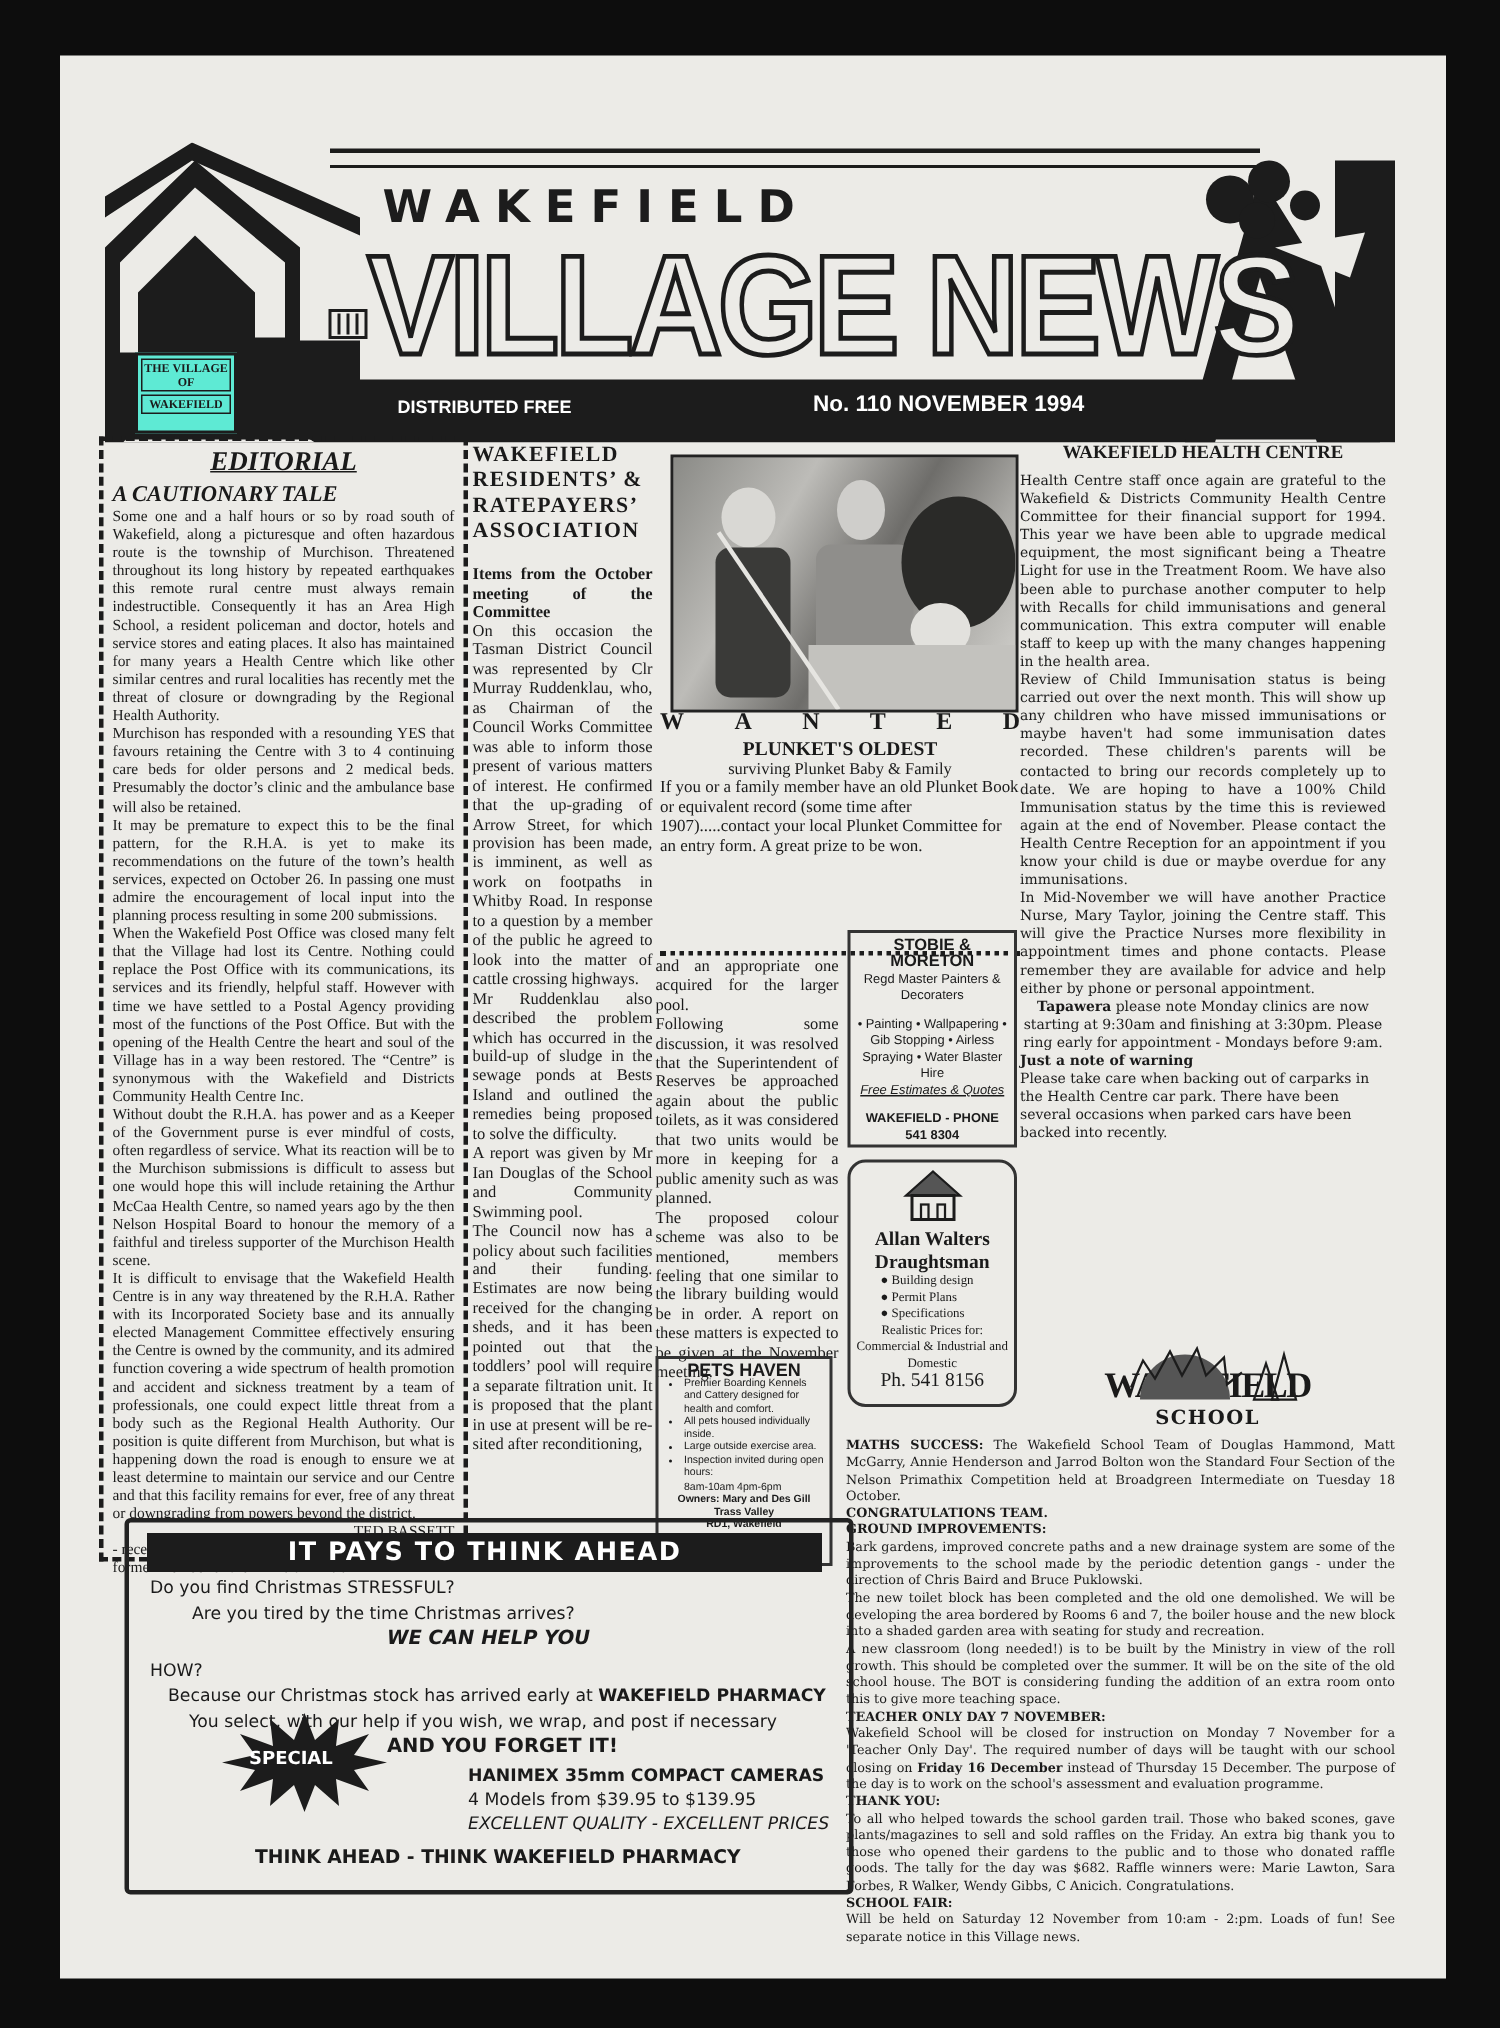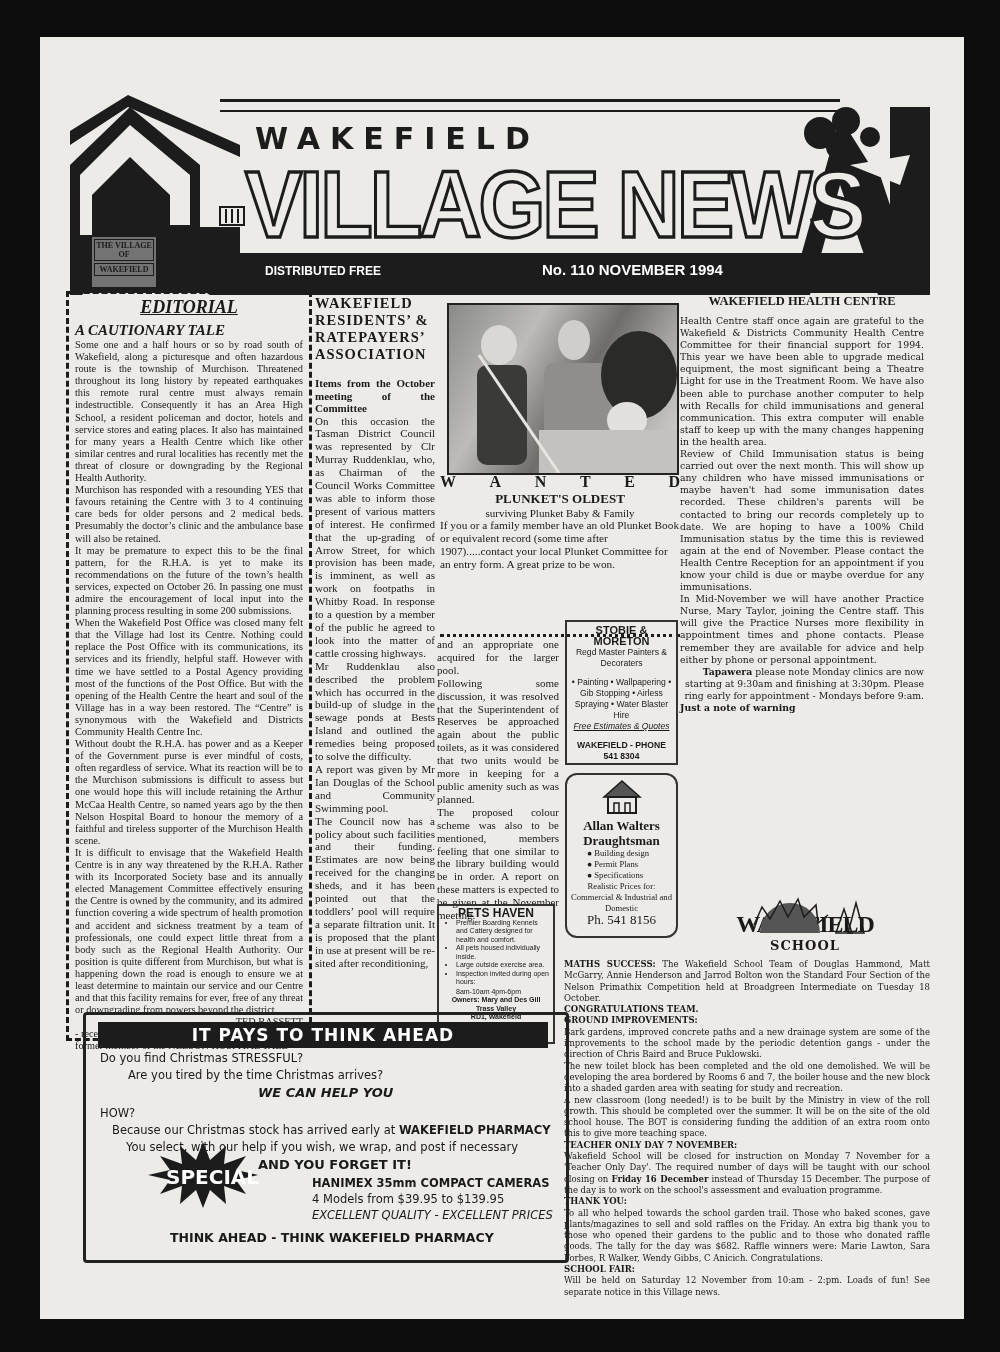--- a/index.html
+++ b/index.html
@@ -7,21 +7,21 @@
   .page{position:absolute;left:40px;top:37px;width:924px;height:1282px;background:#ecebe7;}
   .abs{position:absolute;}
   
   .mast{position:absolute;left:30px;top:58px;width:860px;height:200px;}
   .mast-bar{position:absolute;left:0;top:158px;width:860px;height:40px;background:#1c1c1c;}
   .mast-band{position:absolute;left:150px;top:4px;width:620px;height:8px;border-top:3px solid #1c1c1c;border-bottom:2px solid #1c1c1c;}
   .wk{position:absolute;left:185px;top:26px;font-family:"DejaVu Sans",sans-serif;font-weight:bold;font-size:30px;letter-spacing:10px;color:#1c1c1c;}
   .vn{position:absolute;left:175px;top:62px;font-family:"Liberation Sans",sans-serif;font-weight:bold;font-size:86px;letter-spacing:-3px;color:#ecebe7;-webkit-text-stroke:3px #1c1c1c;transform:scaleY(1.1);transform-origin:top left;line-height:1;}
   .distr{position:absolute;left:195px;top:169px;color:#fff;font-family:"Liberation Sans",sans-serif;font-weight:bold;font-size:12px;}
   .issue{position:absolute;left:472px;top:166px;color:#fff;font-family:"Liberation Sans",sans-serif;font-weight:bold;font-size:15px;}
-  .sign{position:absolute;left:20px;top:140px;width:64px;height:50px;background:#737373;border:2px solid #1c1c1c;font-size:8px;text-align:center;font-family:"Liberation Serif",serif;font-weight:bold;z-index:3;}
+  .sign{position:absolute;left:20px;top:140px;width:64px;height:50px;background:#5eead4;border:2px solid #1c1c1c;font-size:8px;text-align:center;font-family:"Liberation Serif",serif;font-weight:bold;z-index:3;}
   .sign div{border:1px solid #1c1c1c;margin:2px;padding:1px;}
   
   .editorial{position:absolute;left:26px;top:254px;width:246px;height:750px;border:3px dashed #1c1c1c;padding:3px 6px;box-sizing:border-box;}
   .ed-title{text-align:center;font-style:italic;font-weight:bold;font-size:18px;margin:0 0 4px;text-decoration:underline;}
   .ed-sub{font-style:italic;font-weight:bold;font-size:15px;margin:0;}
   .body9{font-size:10.3px;line-height:12.1px;text-align:justify;margin:0;}
   .body9 p{margin:0;}
   
   .col2{position:absolute;left:275px;top:258px;width:120px;}
   .col2 h2{font-size:14.5px;line-height:17px;font-weight:bold;letter-spacing:1px;margin:0 0 14px;}
@@ -198,22 +198,23 @@
     <div>Commercial &amp; Industrial and Domestic</div>
     <div class="ph">Ph. 541 8156</div>
   </div>
 
   <div class="health">
     <h2>WAKEFIELD HEALTH CENTRE</h2>
     <div class="b">
       <p>Health Centre staff once again are grateful to the Wakefield &amp; Districts Community Health Centre Committee for their financial support for 1994. This year we have been able to upgrade medical equipment, the most significant being a Theatre Light for use in the Treatment Room. We have also been able to purchase another computer to help with Recalls for child immunisations and general communication. This extra computer will enable staff to keep up with the many changes happening in the health area.</p>
       <p>Review of Child Immunisation status is being carried out over the next month. This will show up any children who have missed immunisations or maybe haven't had some immunisation dates recorded. These children's parents will be contacted to bring our records completely up to date. We are hoping to have a 100% Child Immunisation status by the time this is reviewed again at the end of November. Please contact the Health Centre Reception for an appointment if you know your child is due or maybe overdue for any immunisations.</p>
       <p>In Mid-November we will have another Practice Nurse, Mary Taylor, joining the Centre staff. This will give the Practice Nurses more flexibility in appointment times and phone contacts. Please remember they are available for advice and help either by phone or personal appointment.</p>
-      <p style="text-align:right"><b>Tapawera</b><span> please note Monday clinics are now starting at 9:30am and finishing at 3:30pm. Please ring early for appointment - Mondays before 9:am.</span></p>
+      <p style="text-align:center"><b>Tapawera</b><span> please note Monday clinics are now starting at 9:30am and finishing at 3:30pm. Please ring early for appointment - Mondays before 9:am.</span></p>
       <p style="font-weight:bold">Just a note of warning</p>
+      <p style="text-align:left">Please take care when backing out of carparks in the Health Centre car park. There have been several occasions when parked cars have been backed into recently.</p>
     </div>
   </div>
 
   <div class="schoollogo">
     <svg class="abs" style="left:10px;top:0" width="130" height="40">
       <path d="M20,38 A30,30 0 0 1 80,38" fill="#555"></path>
       <path d="M14,30 L22,12 L30,24 L40,6 L48,22 L58,4 L64,22 L76,10 L78,28 L88,20" fill="none" stroke="#1c1c1c" stroke-width="1.5"></path>
       <polygon points="96,38 104,14 112,38" fill="none" stroke="#1c1c1c" stroke-width="1.5"></polygon>
       <polygon points="108,38 116,8 124,38" fill="none" stroke="#1c1c1c" stroke-width="1.5"></polygon>
     </svg>
@@ -241,20 +242,20 @@
     <div class="l" style="left:14px;top:36px">Do you find Christmas STRESSFUL?</div>
     <div class="l" style="left:42px;top:53px">Are you tired by the time Christmas arrives?</div>
     <div class="l" style="left:172px;top:70px;font-weight:bold;font-style:italic;font-size:13px">WE CAN HELP YOU</div>
     <div class="l" style="left:14px;top:91px">HOW?</div>
     <div class="l" style="left:26px;top:108px"><span>Because our Christmas stock has arrived early at </span><b>WAKEFIELD PHARMACY</b></div>
     <div class="l" style="left:40px;top:125px">You select, with our help if you wish, we wrap, and post if necessary</div>
     <div class="l" style="left:172px;top:142px;font-weight:bold;font-size:13px">AND YOU FORGET IT!</div>
     <svg class="starburst" viewBox="0 0 110 66">
       <polygon points="55,0 62,18 78,4 76,22 98,14 88,28 110,33 88,38 98,52 76,44 78,62 62,48 55,66 48,48 32,62 34,44 12,52 22,38 0,33 22,28 12,14 34,22 32,4 48,18" fill="#1c1c1c"></polygon>
     </svg>
-    <div class="l" style="left:80px;top:150px;color:#fff;font-weight:bold;font-size:20px;z-index:2">SPECIAL</div>
+    <div class="l" style="left:80px;top:150px;color:#fff;font-weight:bold;font-size:12px;z-index:2">SPECIAL</div>
     <div class="l" style="left:226px;top:161px;font-weight:bold;font-size:11.5px">HANIMEX 35mm COMPACT CAMERAS</div>
     <div class="l" style="left:226px;top:177px">4 Models from $39.95 to $139.95</div>
     <div class="l" style="left:226px;top:193px;font-style:italic">EXCELLENT QUALITY - EXCELLENT PRICES</div>
     <div class="l" style="left:84px;top:215px;font-weight:bold;font-size:12.5px">THINK AHEAD  -  THINK WAKEFIELD PHARMACY</div>
   </div>
 
 </div>
 
 </body></html>

